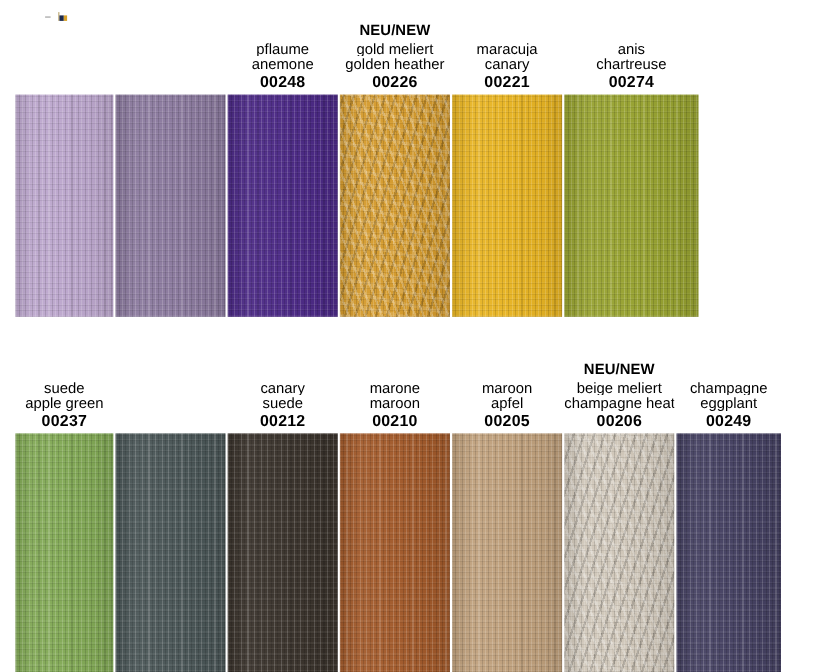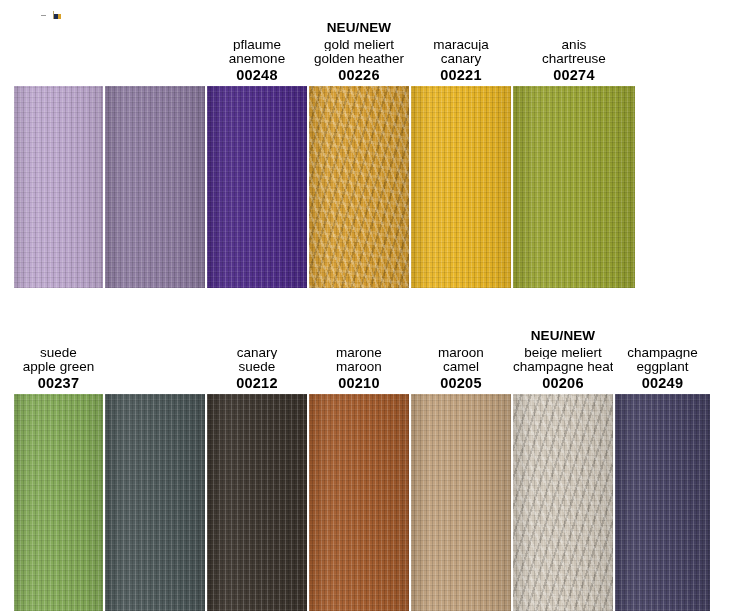--- a/index.html
+++ b/index.html
@@ -259,21 +259,21 @@
       </div>
       <div class="col-label" style="left: 309px; width: 100px;">
         <span class="new-tag empty">NEU/NEW</span>
         <span class="name-de">marone</span>
         <span class="name-en">maroon</span>
         <span class="code">00210</span>
       </div>
       <div class="col-label" style="left: 411px; width: 100px;">
         <span class="new-tag empty">NEU/NEW</span>
         <span class="name-de">maroon</span>
-        <span class="name-en">camel</span>
+        <span class="name-en">apfel</span>
         <span class="code">00205</span>
       </div>
       <div class="col-label" style="left: 513px; width: 100px;">
         <span class="new-tag">NEU/NEW</span>
         <span class="name-de">beige meliert</span>
         <span class="name-en">champagne heather</span>
         <span class="code">00206</span>
       </div>
       <div class="col-label" style="left: 615px; width: 95px;">
         <span class="new-tag empty">NEU/NEW</span>

